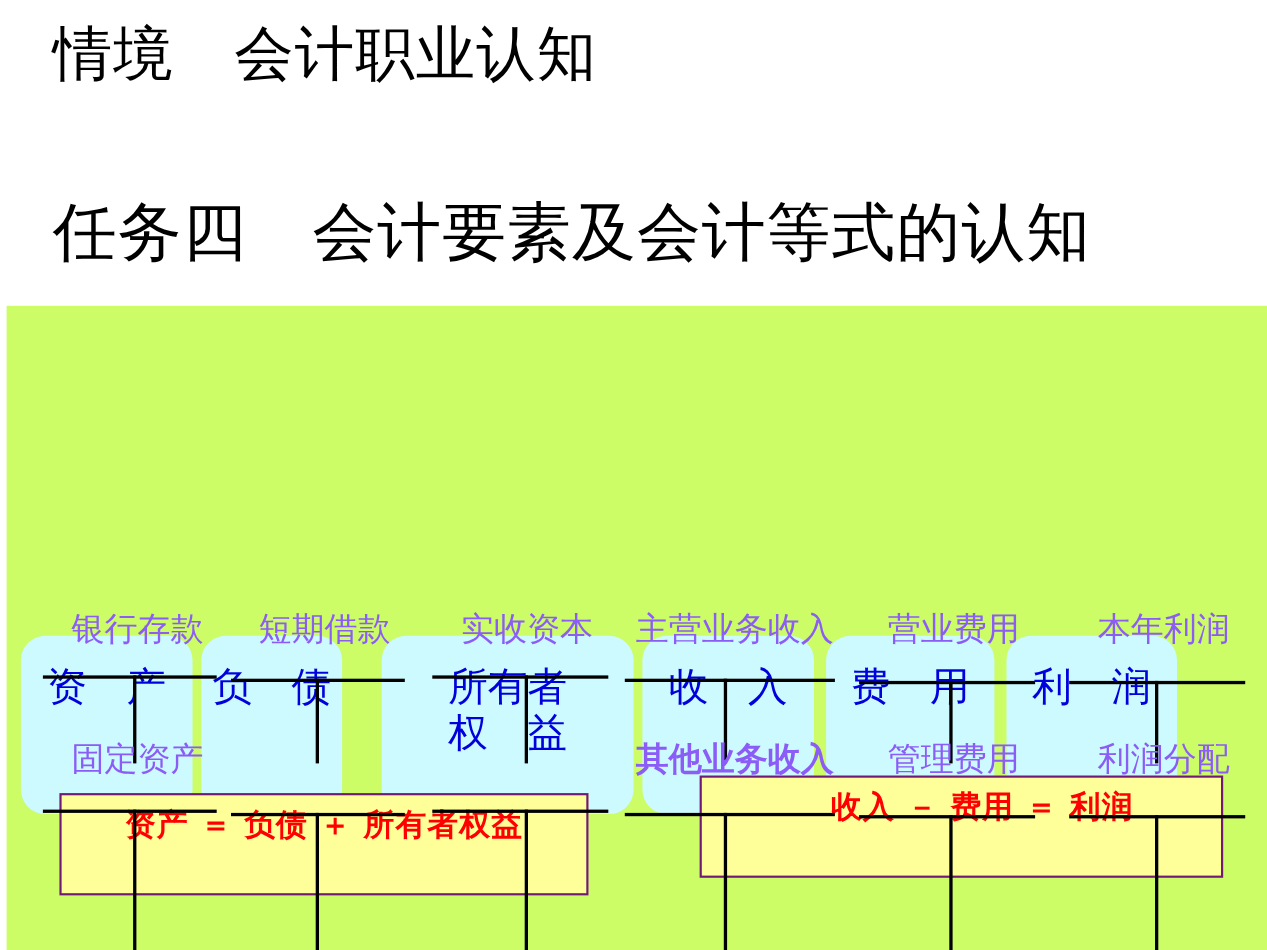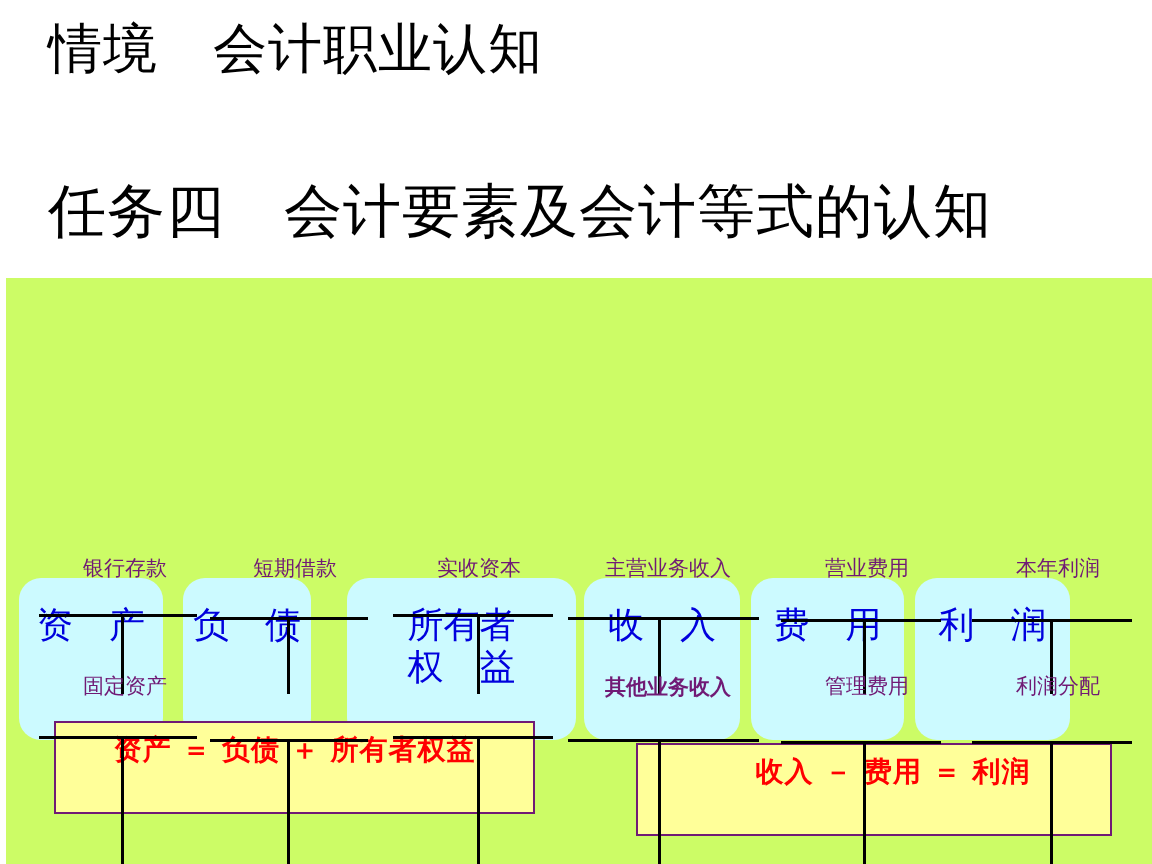--- a/index.html
+++ b/index.html
@@ -54,21 +54,21 @@
     border-radius: 22px;
     color: #0000dd;
     font-family: "DejaVu Serif", "Liberation Serif", serif;
     font-size: 36px;
     line-height: 1.18;
     text-align: center;
     white-space: pre;
     box-sizing: border-box;
     padding-top: 26px;
   }
-  #element-box-0 { left: 13px;  top: 300px; width: 144px; height: 162px; }
+  #element-box-0 { left: 13px;  top: 300px; width: 156px; height: 162px; }
   #element-box-1 { left: 177px; top: 300px; width: 128px; height: 162px; }
   #element-box-2 { left: 341px; top: 300px; width: 229px; height: 162px; }
   #element-box-3 { left: 578px; top: 300px; width: 156px; height: 162px; }
   #element-box-4 { left: 745px; top: 300px; width: 153px; height: 162px; }
   #element-box-5 { left: 909px; top: 300px; width: 155px; height: 162px; }
 
   
   .equation-box {
     position: absolute;
     background: #ffff99;
@@ -77,28 +77,28 @@
     color: #ff0000;
     font-family: "DejaVu Sans", "Liberation Sans", sans-serif;
     font-weight: bold;
     font-size: 28px;
     text-align: center;
     white-space: pre;
     padding-top: 8px;
     letter-spacing: 1px;
   }
   #equation-box-0 { left: 48px;  top: 443px; width: 481px; height: 93px; }
-  #equation-box-1 { left: 630px; top: 465px; width: 476px; height: 93px; padding-left: 38px; }
+  #equation-box-1 { left: 630px; top: 427px; width: 476px; height: 93px; padding-left: 38px; }
 
   
   .account-label {
     position: absolute;
-    color: #701a75;
+    color: #8b5cf6;
     font-family: "DejaVu Serif", "Liberation Serif", serif;
-    font-size: 21px;
+    font-size: 30px;
     line-height: 1;
     text-align: center;
     white-space: pre;
   }
 
   
   .t-account {
     position: absolute;
   }
   .t-account .t-bar {

